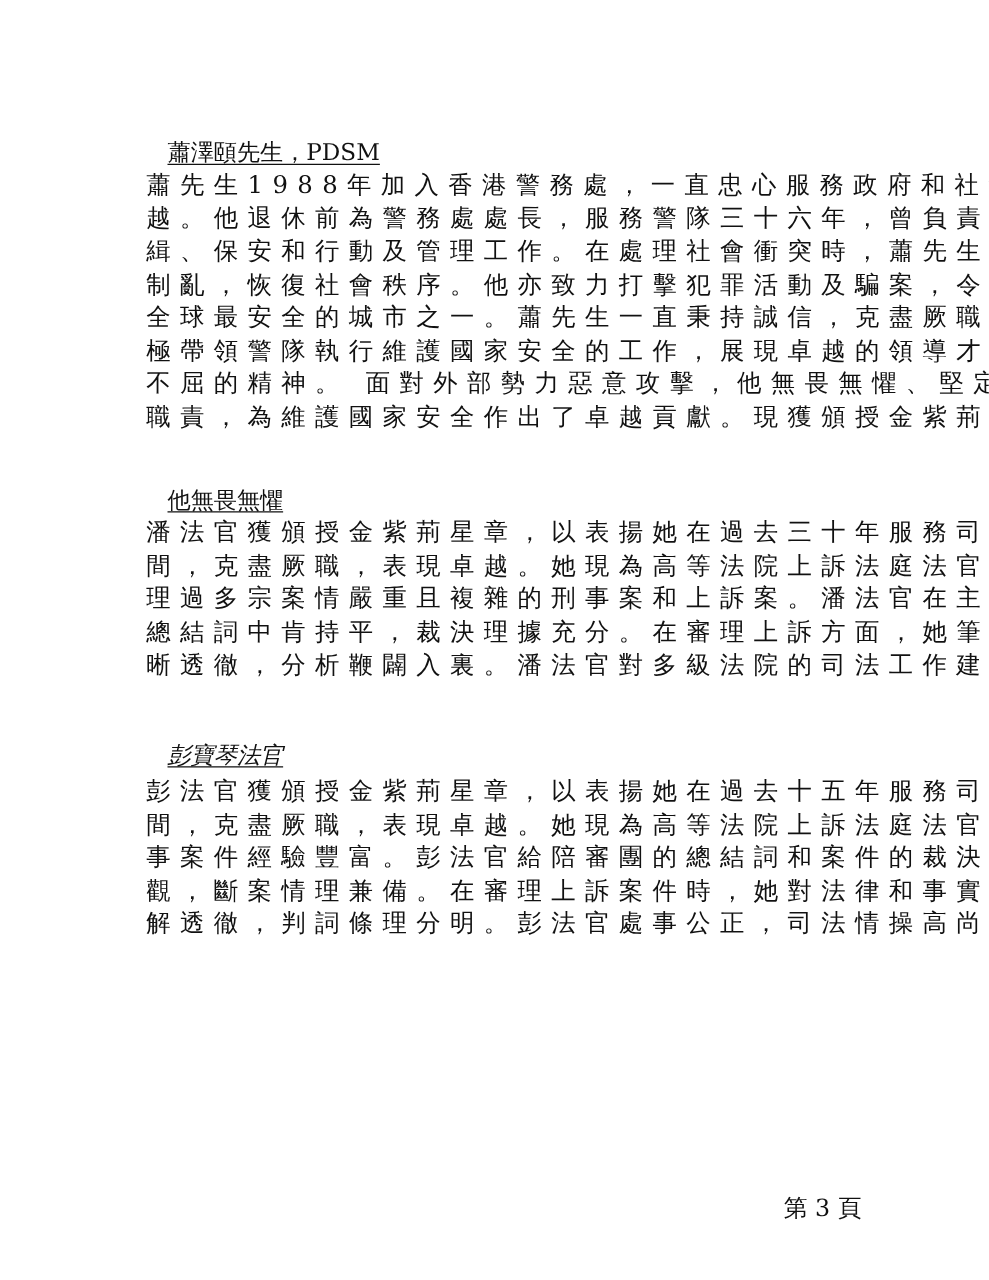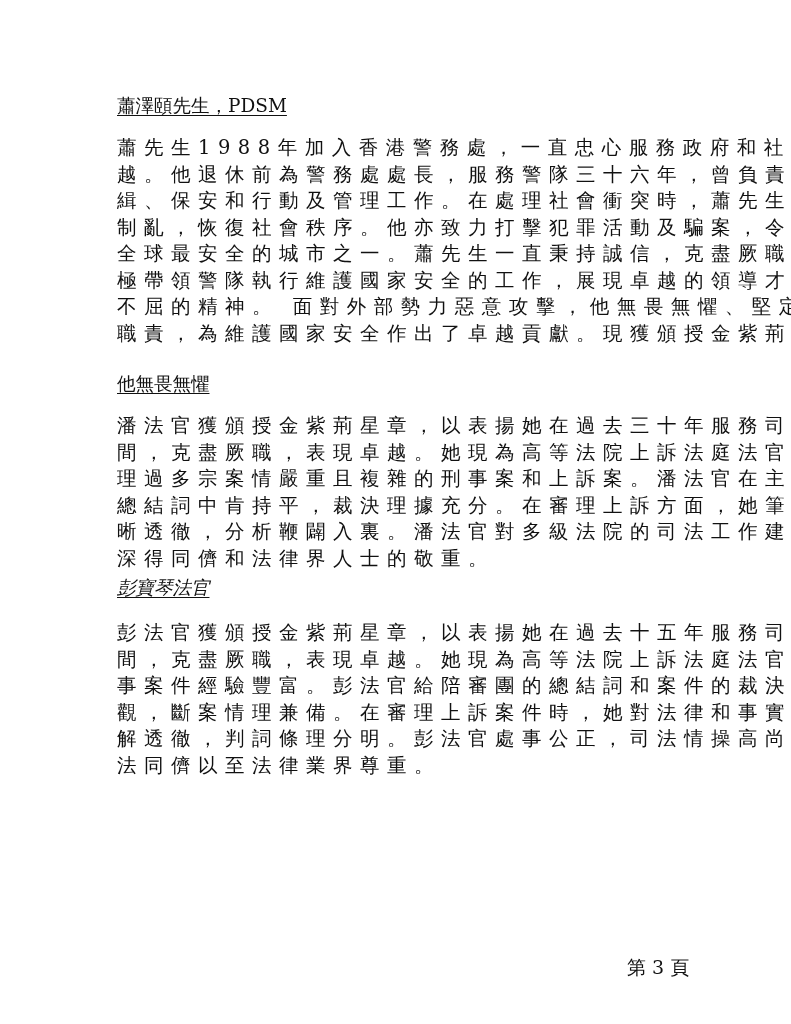--- a/index.html
+++ b/index.html
@@ -24,21 +24,21 @@
     }
     .heading {
       position: absolute;
       left: 117px;
       font-size: 18.5px;
       line-height: 24px;
       text-decoration: underline;
       text-underline-offset: 3px;
       text-decoration-thickness: 1px;
       white-space: nowrap;
-      margin: 0;
+      margin: 17px;
       font-weight: normal;
     }
     .para {
       position: absolute;
       left: 117px;
       width: 575px;
       margin: 0;
     }
     .line {
       display: block;
@@ -74,28 +74,26 @@
     <span class="line">職責，為維護國家安全作出了卓越貢獻。現獲頒授金紫荊星章，以</span>
   </div>
 
   <h2 class="heading" style="top:372px;">他無畏無懼</h2>
   <div class="para" style="top:413px;">
     <span class="line">潘法官獲頒授金紫荊星章，以表揚她在過去三十年服務司法機構期</span>
     <span class="line">間，克盡厥職，表現卓越。她現為高等法院上訴法庭法官，歷年處</span>
     <span class="line">理過多宗案情嚴重且複雜的刑事案和上訴案。潘法官在主審案件的</span>
     <span class="line">總結詞中肯持平，裁決理據充分。在審理上訴方面，她筆下判詞清</span>
     <span class="line">晰透徹，分析鞭闢入裏。潘法官對多級法院的司法工作建樹良多，</span>
-    <span class="line">深得同儕和法律界人士的敬重。</span>
   </div>
 
   <h2 class="heading" style="top:576px;font-style:italic;">彭寶琴法官</h2>
   <div class="para" style="top:620px;">
     <span class="line">彭法官獲頒授金紫荊星章，以表揚她在過去十五年服務司法機構期</span>
     <span class="line">間，克盡厥職，表現卓越。她現為高等法院上訴法庭法官，處理刑</span>
     <span class="line">事案件經驗豐富。彭法官給陪審團的總結詞和案件的裁決均公道客</span>
     <span class="line">觀，斷案情理兼備。在審理上訴案件時，她對法律和事實的爭議理</span>
     <span class="line">解透徹，判詞條理分明。彭法官處事公正，司法情操高尚，廣受司</span>
-    <span class="line">法同儕以至法律業界尊重。</span>
   </div>
 
   <div class="page-number">第 3 頁</div>
 
 </div>
 
 </body></html>

